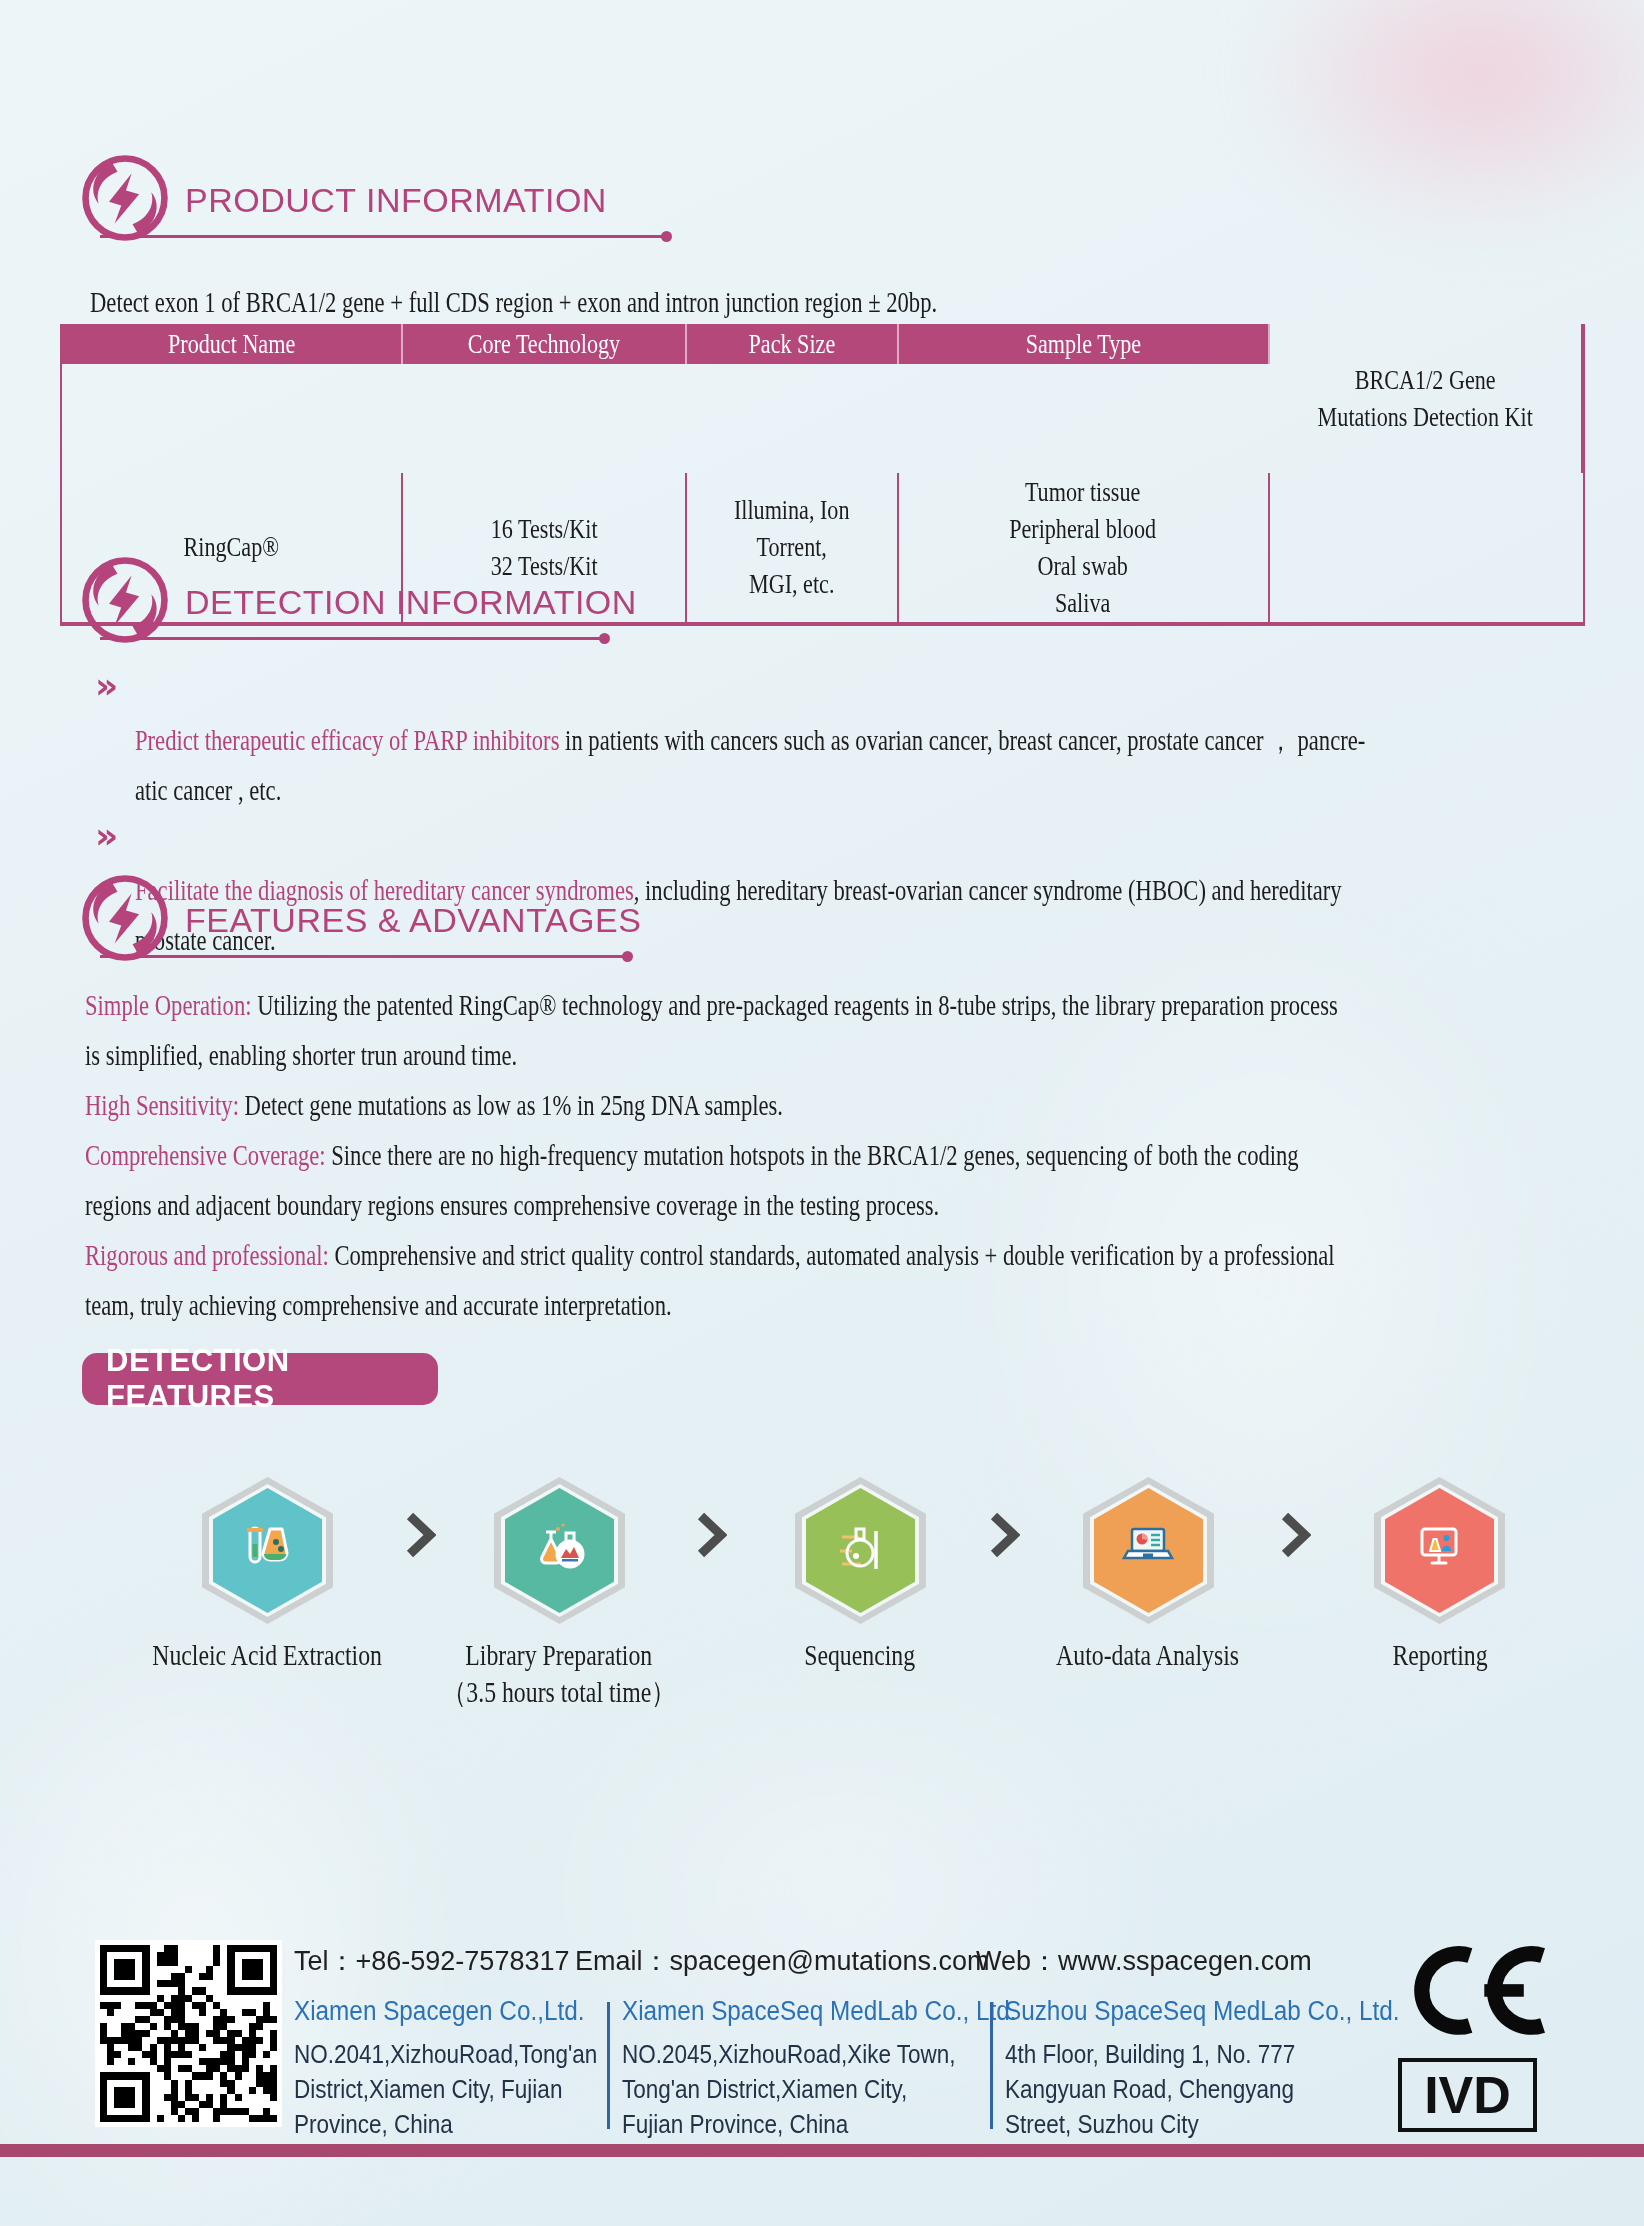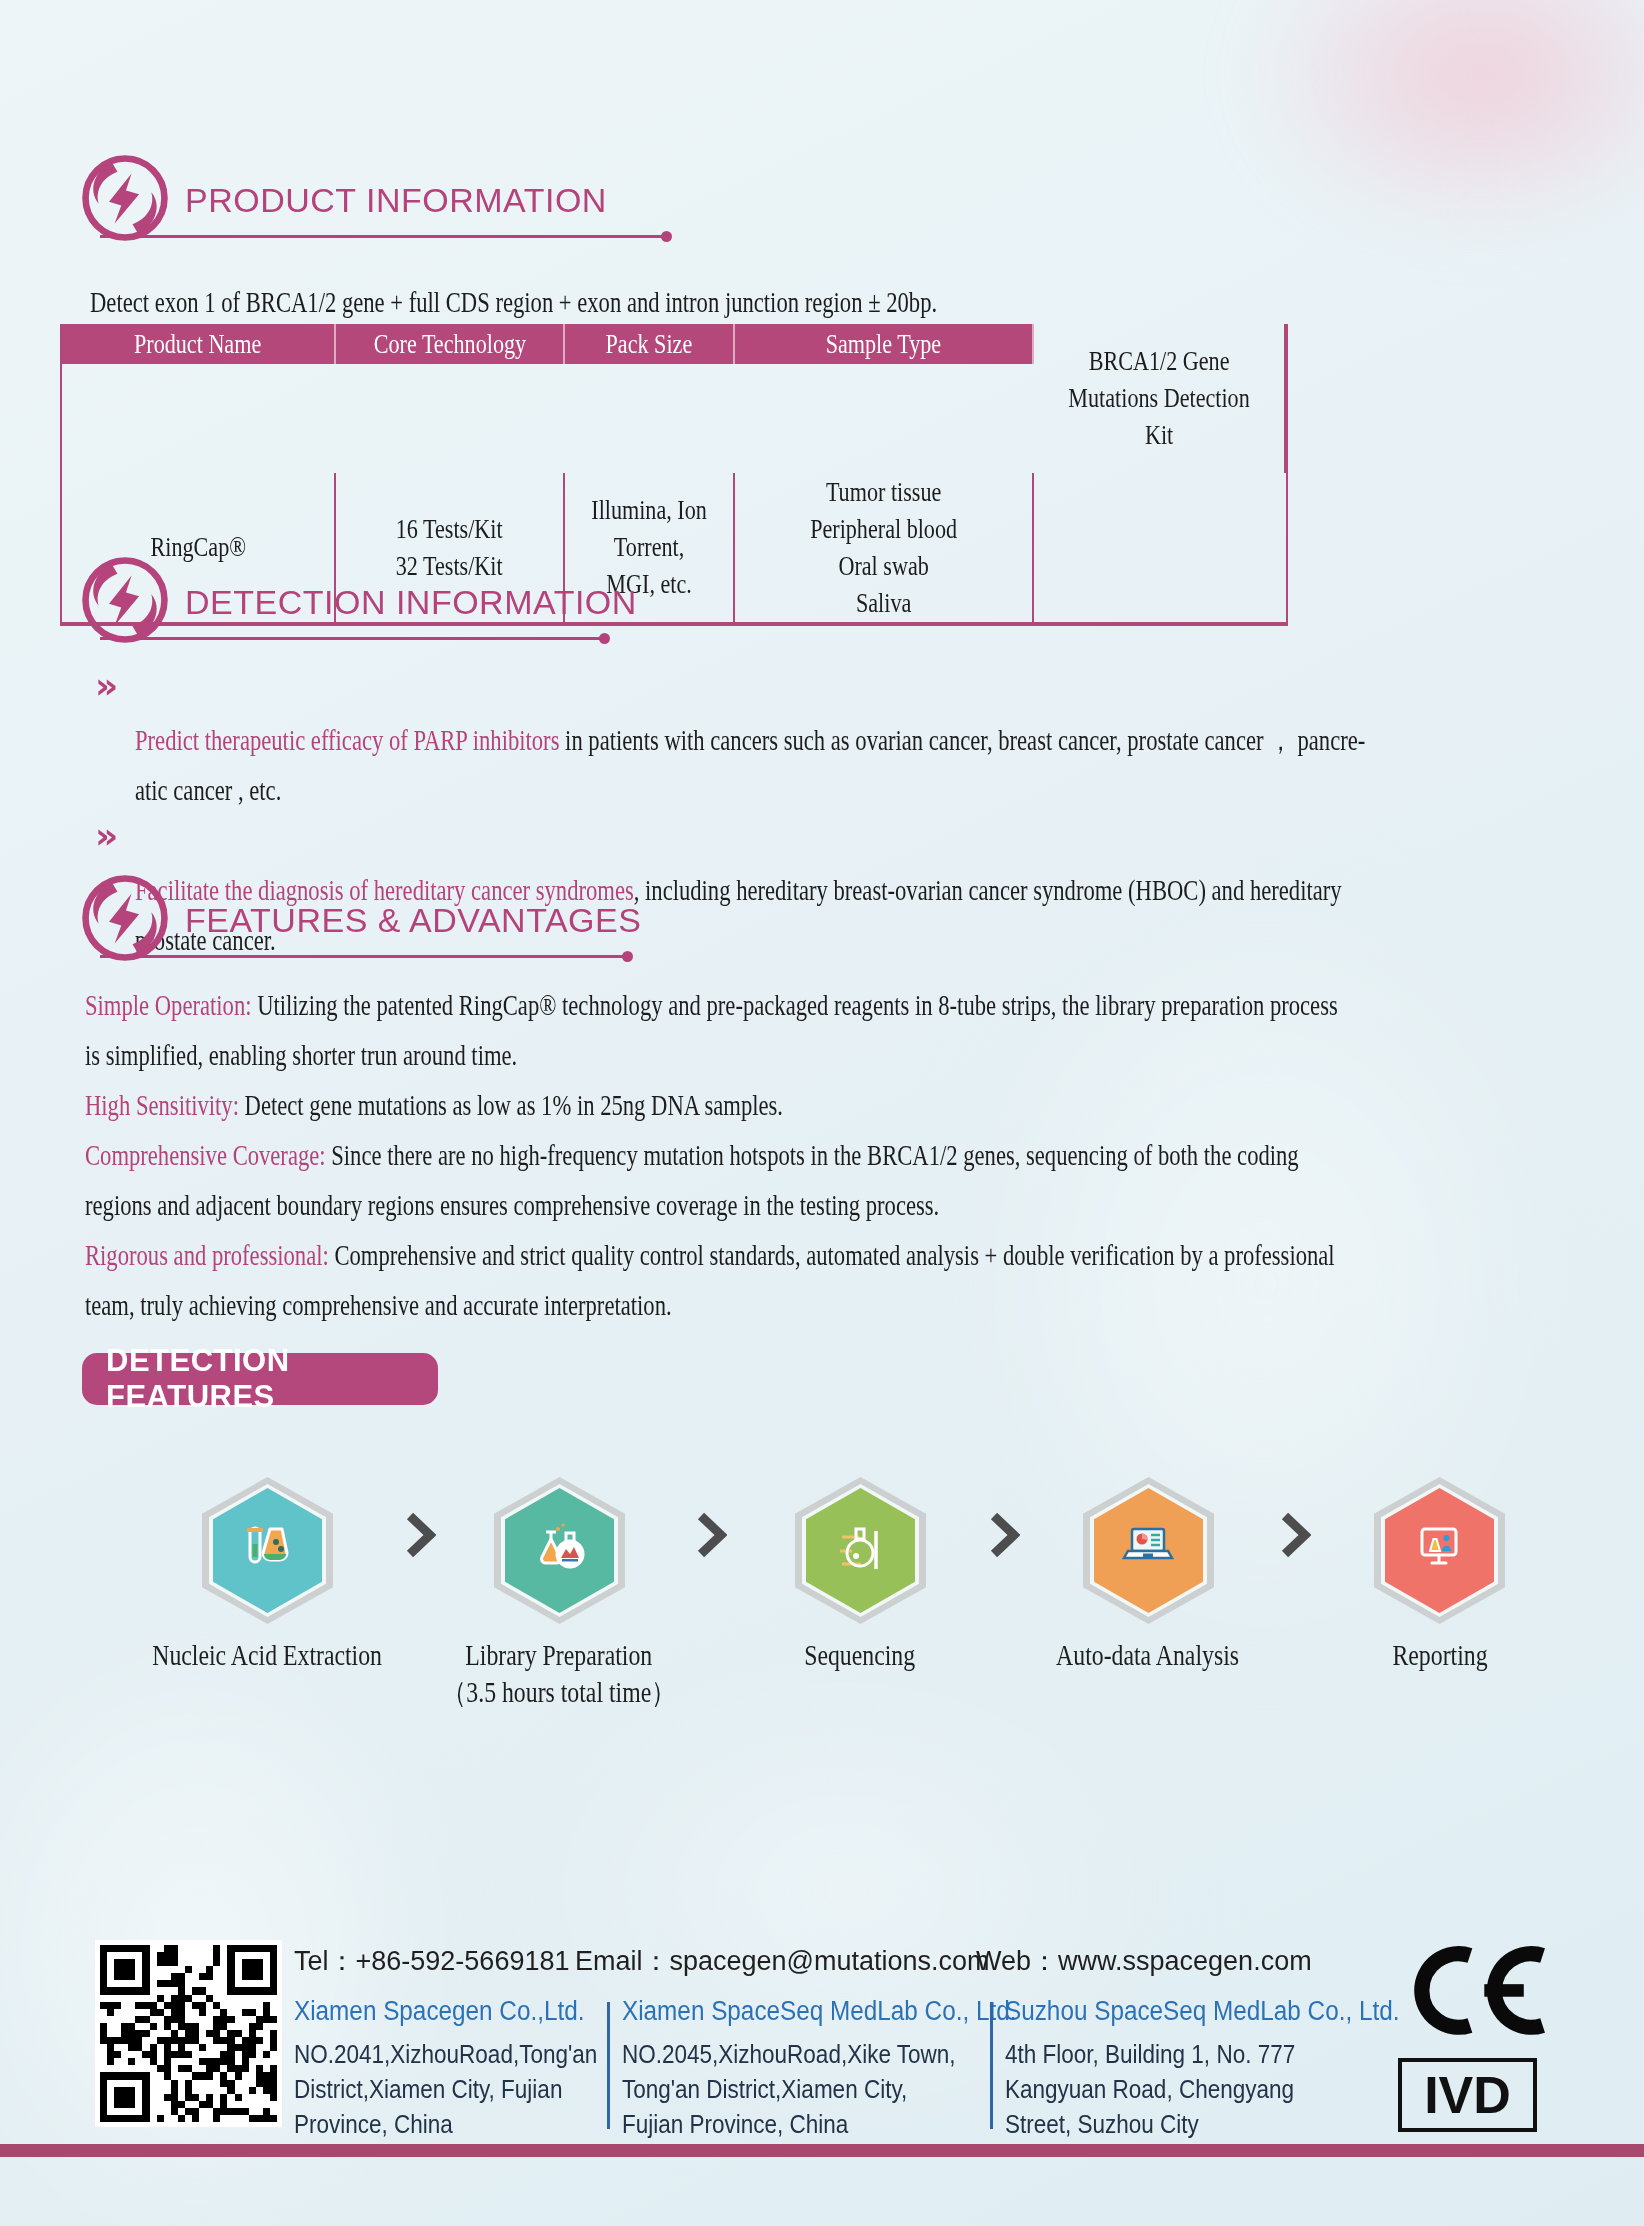--- a/index.html
+++ b/index.html
@@ -19,21 +19,21 @@
   .sec-title{position:absolute;left:107px;top:30px;margin:0;font:400 34px "Liberation Sans",sans-serif;color:#b5437b;letter-spacing:0.5px;white-space:nowrap;}
   .sec-line{position:absolute;left:22px;top:84px;height:3px;background:#b5437b;}
   .sec-line::after{content:"";position:absolute;right:-5px;top:-4px;width:11px;height:11px;border-radius:50%;background:#b5437b;}
 
   .cond{transform:scaleX(.78);transform-origin:0 0;}
   .sqz{display:inline-block;transform:scaleX(.82);transform-origin:50% 50%;}
   .ml{white-space:pre-line;}
 
   .intro{position:absolute;left:90px;top:257px;font-size:29px;color:#1c1c1c;width:1821px;}
 
-  .ptable{position:absolute;left:60px;top:324px;width:1228px;display:grid;
+  .ptable{position:absolute;left:60px;top:324px;width:1525px;display:grid;
     grid-template-columns:22.4% 18.7% 13.9% 24.4% 20.6%;
     border:2px solid #b0487a;border-top:none;border-bottom:4px solid #b0487a;box-sizing:border-box;}
   .pt-h{background:#b4487b;color:#fff;height:40px;display:flex;align-items:center;justify-content:center;font-size:27px;}
   .pt-h:not(:nth-child(5)){border-right:2px solid rgba(255,255,255,.55);}
   .pt-c{height:149px;display:flex;align-items:center;justify-content:center;text-align:center;font-size:27px;line-height:37px;color:#1c1c1c;}
   .pt-c:not(:nth-child(10)){border-right:2px solid #b0487a;}
 
   .sig{position:absolute;left:97px;top:665px;}
   .sig-item{position:relative;padding-left:38px;font-size:29px;line-height:50px;}
   .sig-chev{position:absolute;left:-2px;top:0;line-height:50px;font:700 36px "DejaVu Sans",sans-serif;color:#b5437b;}
@@ -509,21 +509,21 @@
       <rect x="24" y="13" width="1" height="1" fill="#000"></rect>
       <rect x="24" y="14" width="1" height="1" fill="#000"></rect>
       <rect x="24" y="17" width="1" height="1" fill="#000"></rect>
       <rect x="24" y="18" width="1" height="1" fill="#000"></rect>
       <rect x="24" y="19" width="1" height="1" fill="#000"></rect>
       <rect x="24" y="20" width="1" height="1" fill="#000"></rect>
       <rect x="24" y="21" width="1" height="1" fill="#000"></rect>
       <rect x="24" y="24" width="1" height="1" fill="#000"></rect>
     </svg></div>
 
-<div class="contact" style="left:294px"><span>Tel：</span><span>+86-592-5669181</span></div>
+<div class="contact" style="left:294px"><span>Tel：</span><span>+86-592-7578317</span></div>
 <div class="contact" style="left:575px"><span>Email：</span><span>spacegen@mutations.com</span></div>
 <div class="contact" style="left:976px"><span>Web：</span><span>www.sspacegen.com</span></div>
 
 <div class="company" style="left:294px;width:328px">
   <p class="co-name">Xiamen Spacegen Co.,Ltd.</p>
   <div class="co-addr">NO.2041,XizhouRoad,Tong'an
 District,Xiamen City, Fujian
 Province, China</div>
 </div>
 <div class="vdiv" style="left:607px"></div>

